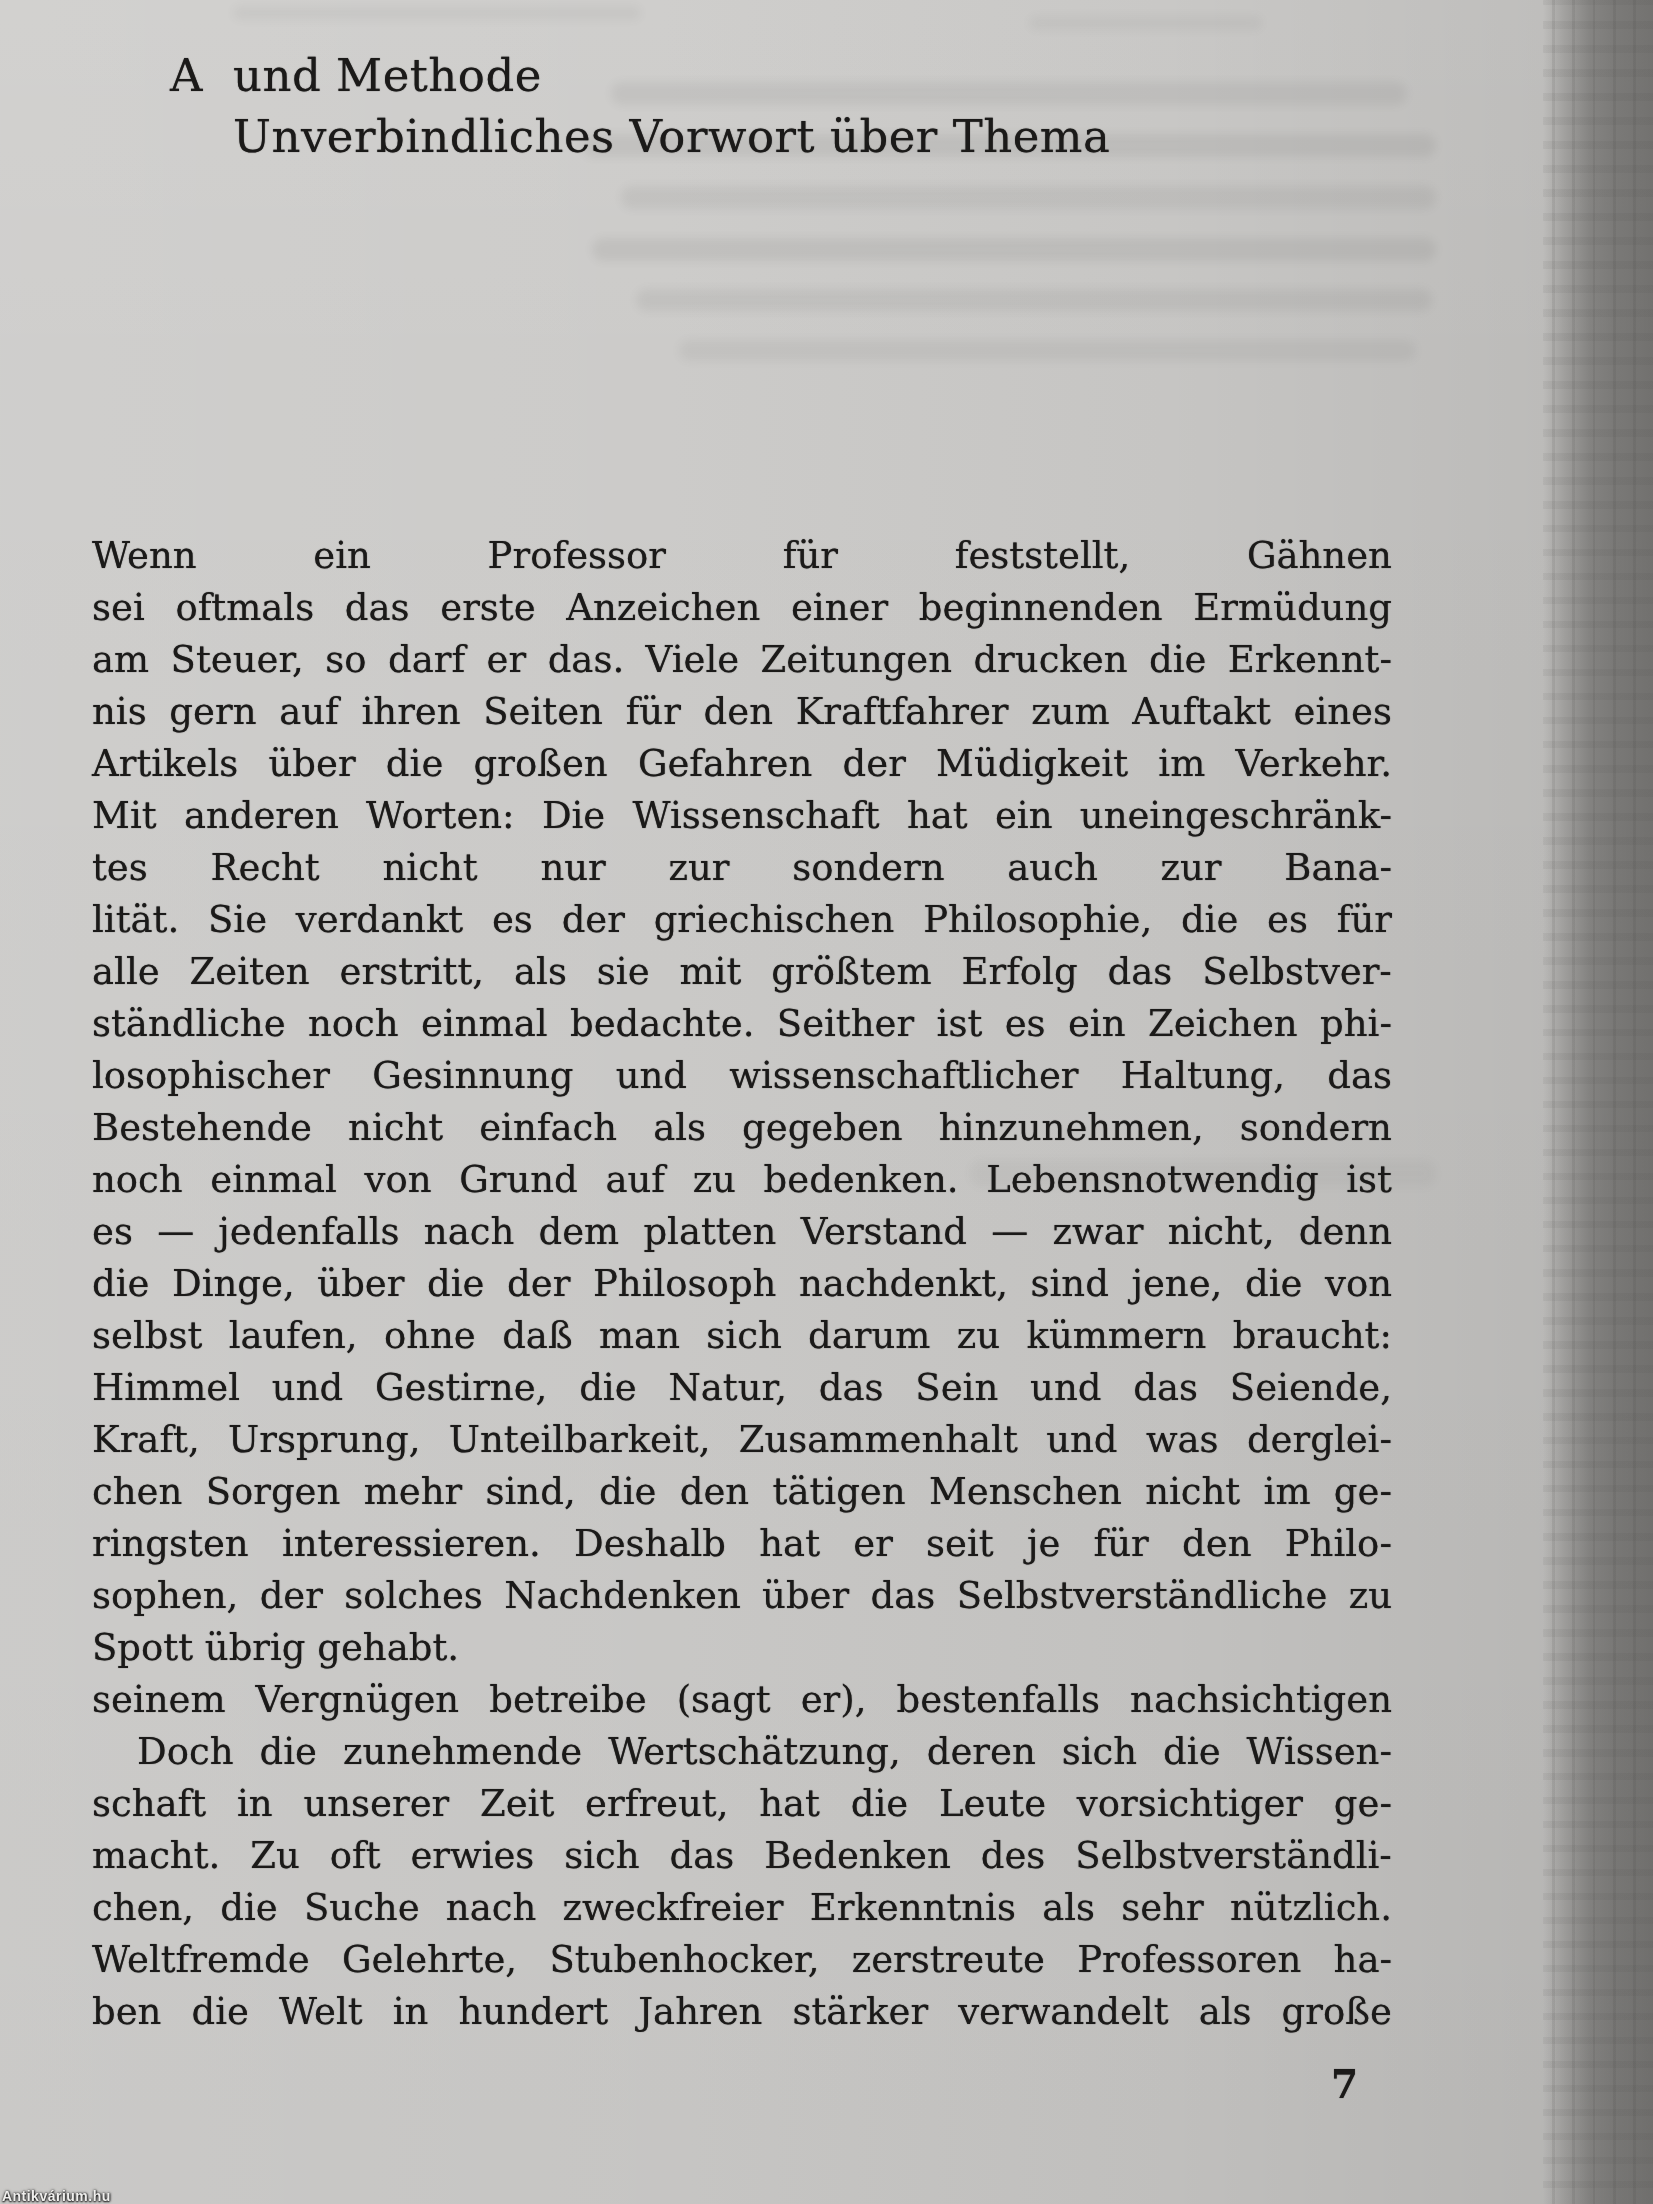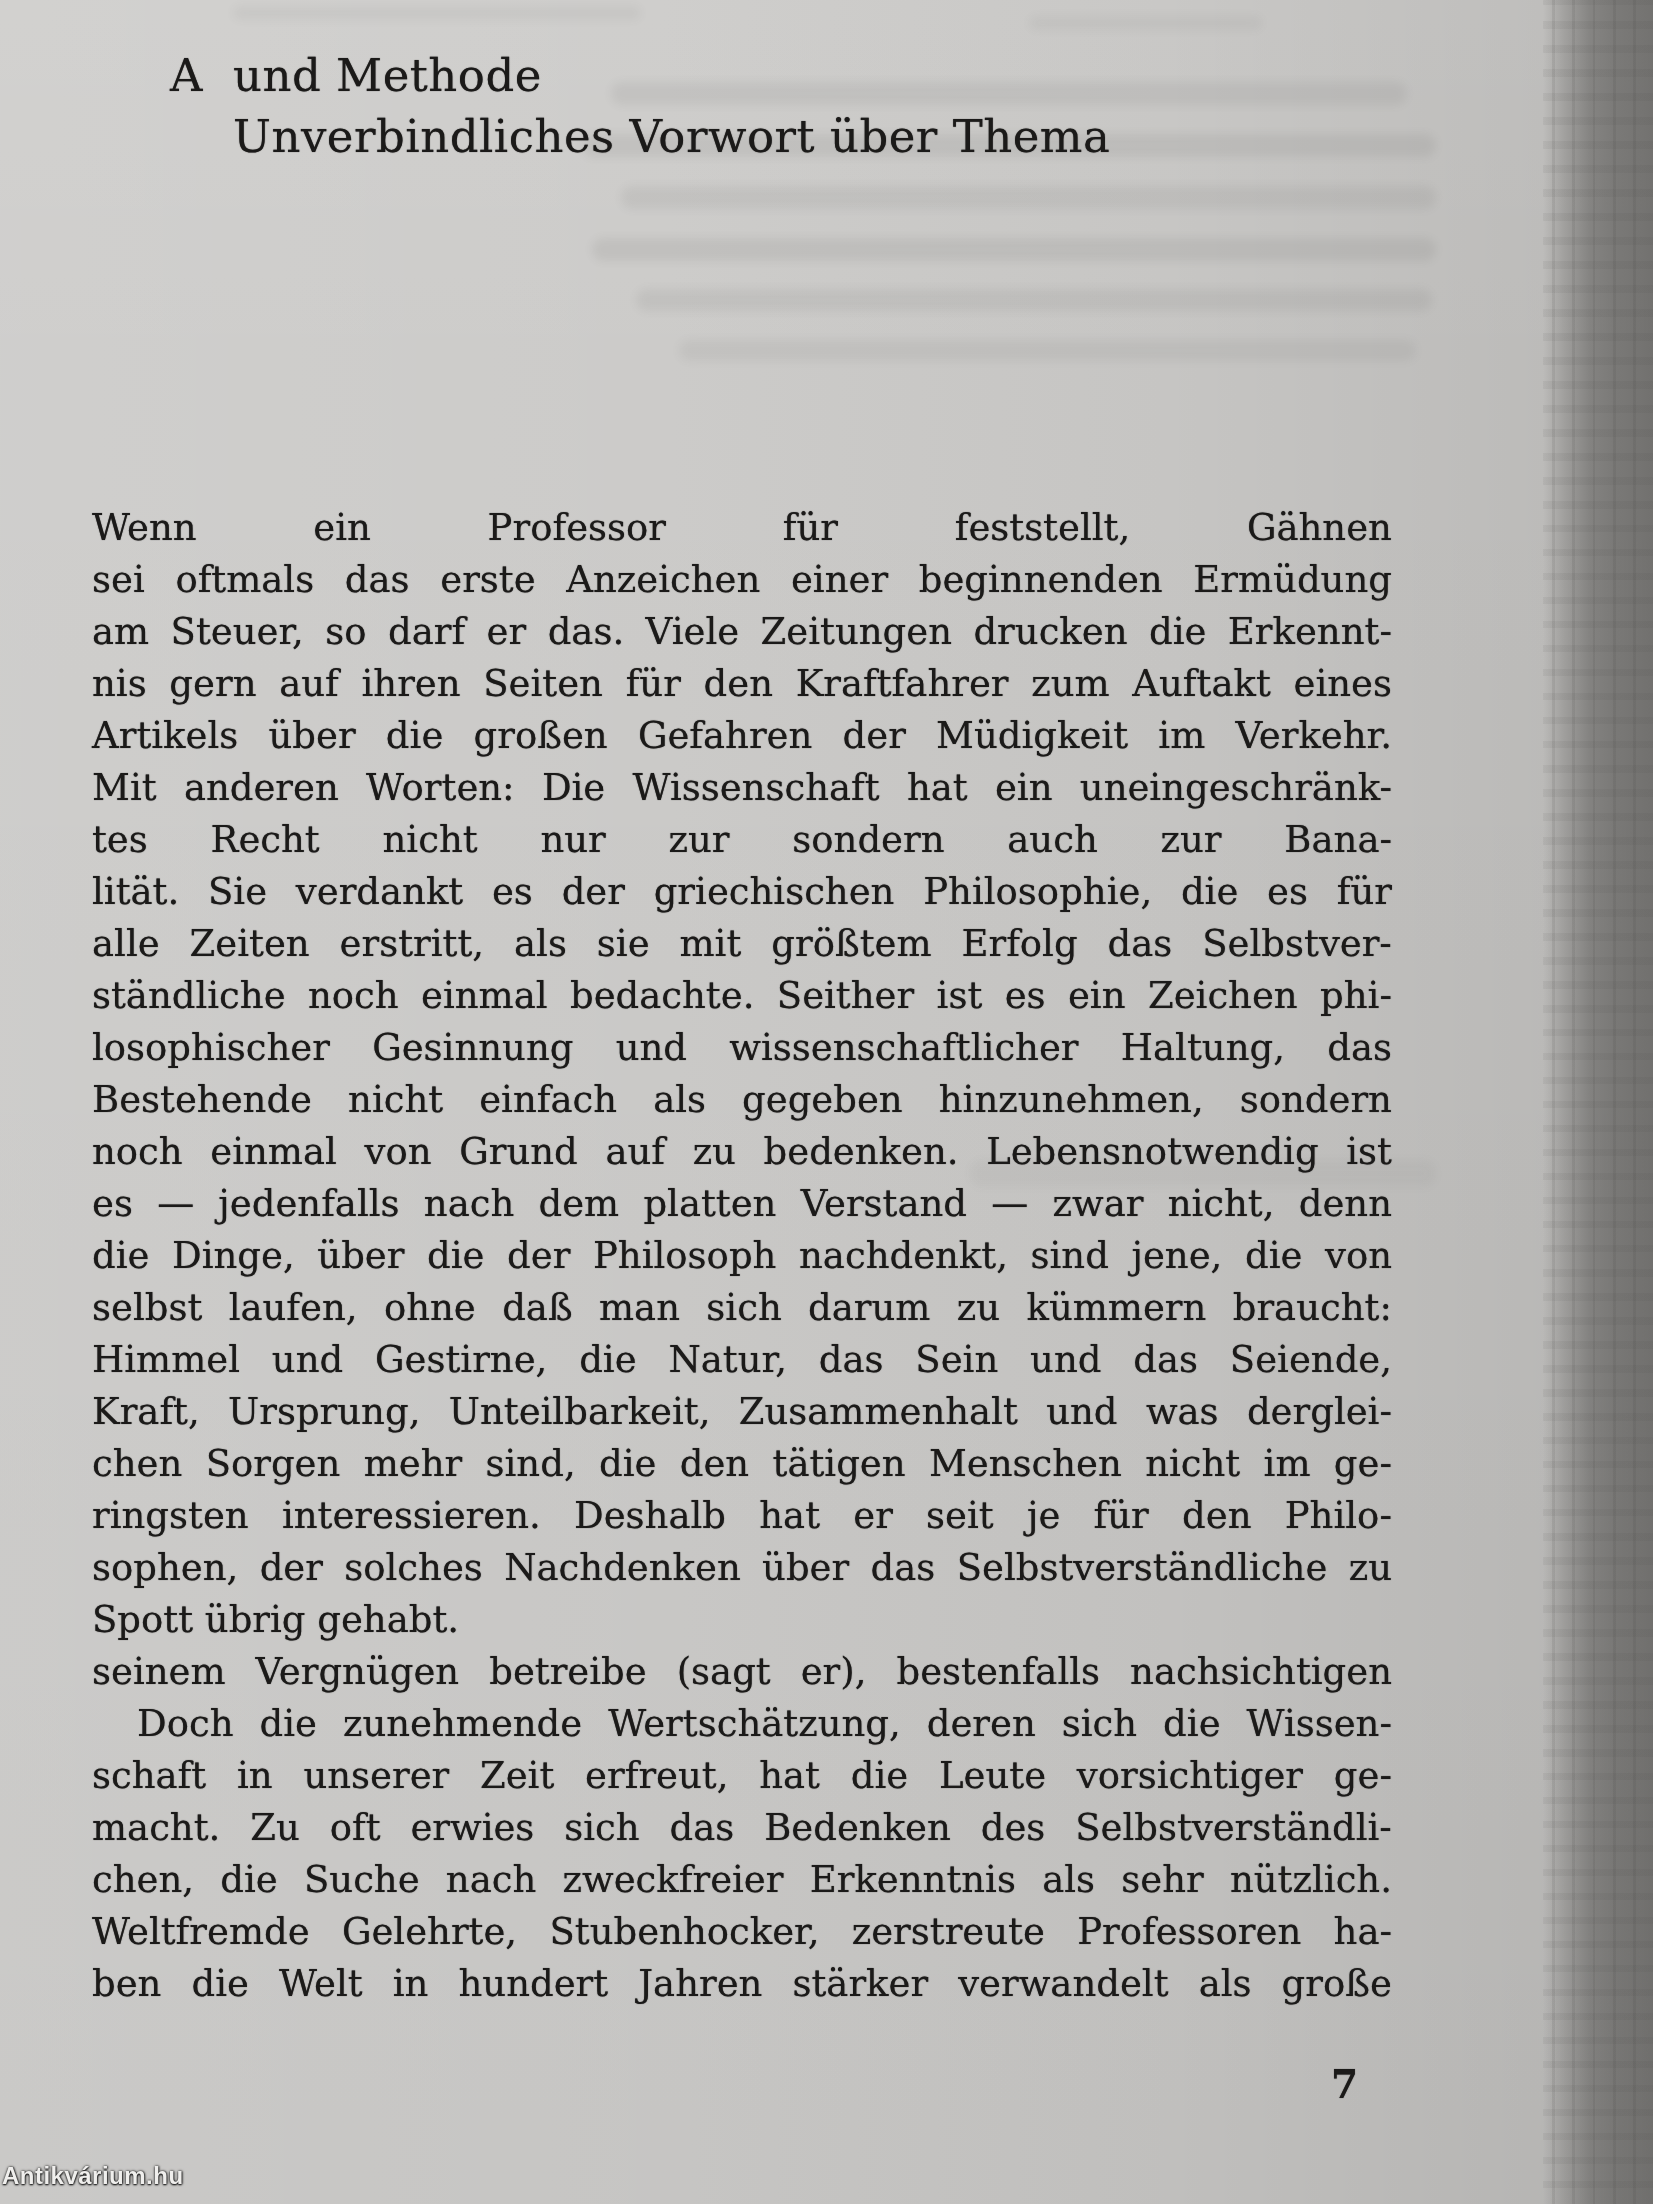--- a/index.html
+++ b/index.html
@@ -64,21 +64,21 @@
   }
   .h-label {
     width: 63px;
     flex: 0 0 63px;
   }
   .h-line { display: block; }
 
   .body-text {
     position: absolute;
     left: 92px;
-    top: 502px;
+    top: 530px;
     width: 1300px;
     font-size: 37px;
     text-shadow: 0 0 1px rgba(27,26,25,0.8);
   }
   .para .text-line {
     display: flex;
     justify-content: space-between;
     line-height: 52px;
     height: 52px;
   }
@@ -95,23 +95,23 @@
     left: 1331px;
     top: 2061px;
     font-size: 39px;
     font-weight: bold;
     text-shadow: 0 0 1px rgba(27,26,25,0.8);
   }
 
   .watermark {
     position: absolute;
     left: 1.9px;
-    bottom: 15px;
+    bottom: 1px;
     font-family: "Liberation Sans", sans-serif;
-    font-size: 24px;
+    font-size: 14px;
     font-weight: bold;
     color: #f0efed;
     text-shadow: 0 1px 1.9px rgba(0,0,0,0.9), 0 0 2.9px rgba(0,0,0,0.65), 1px 0 1.9px rgba(0,0,0,0.55);
     letter-spacing: 0.5px;
   }
 </style>
 </head>
 <body>
 
 <div class="page">

